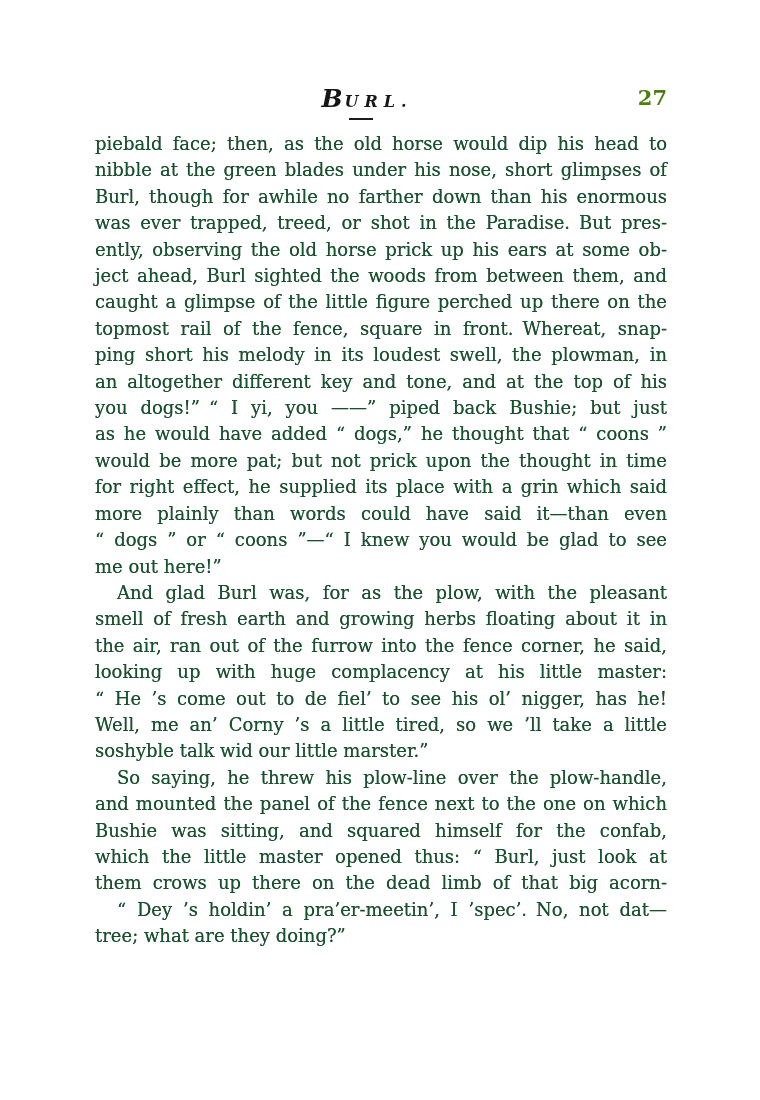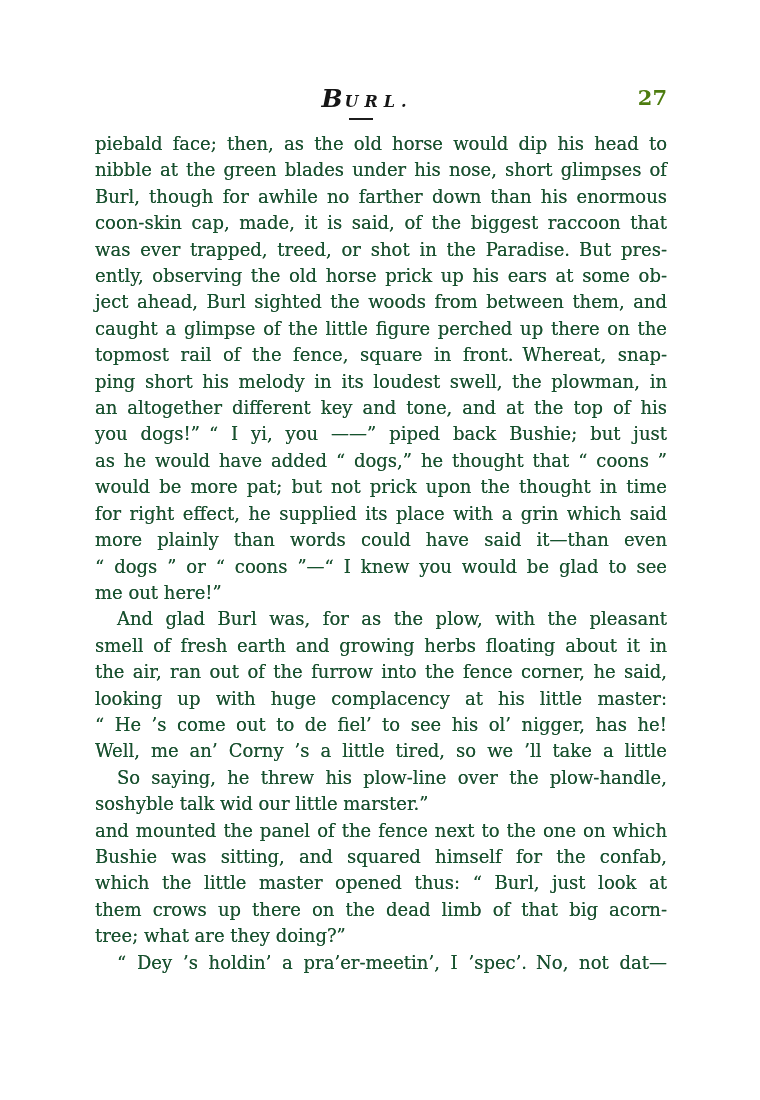--- a/index.html
+++ b/index.html
@@ -89,44 +89,43 @@
   <div class="running-header">
     <div class="head-title"><span class="head-initial">B</span><span class="head-rest">URL.</span></div>
     <div class="head-rule"></div>
     <div class="page-number">27</div>
   </div>
 
   <div class="text-block">
       <div class="line">piebald face; then, as the old horse would dip his head to</div>
       <div class="line">nibble at the green blades under his nose, short glimpses of</div>
       <div class="line">Burl, though for awhile no farther down than his enormous</div>
-      <div class="line">coon-skin cap, made, it is said, of the biggest raccoon that</div>
       <div class="line">was ever trapped, treed, or shot in the Paradise. But pres-</div>
       <div class="line">ently, observing the old horse prick up his ears at some ob-</div>
       <div class="line">ject ahead, Burl sighted the woods from between them, and</div>
       <div class="line">caught a glimpse of the little figure perched up there on the</div>
       <div class="line">topmost rail of the fence, square in front. Whereat, snap-</div>
       <div class="line">ping short his melody in its loudest swell, the plowman, in</div>
       <div class="line">an altogether different key and tone, and at the top of his</div>
       <div class="line">you dogs!” “ I yi, you ——” piped back Bushie; but just</div>
       <div class="line">as he would have added “ dogs,” he thought that “ coons ”</div>
       <div class="line">would be more pat; but not prick upon the thought in time</div>
       <div class="line">for right effect, he supplied its place with a grin which said</div>
       <div class="line">more plainly than words could have said it—than even</div>
       <div class="line">“ dogs ” or “ coons ”—“ I knew you would be glad to see</div>
       <div class="line no-just">me out here!”</div>
       <div class="line indent">And glad Burl was, for as the plow, with the pleasant</div>
       <div class="line">smell of fresh earth and growing herbs floating about it in</div>
       <div class="line">the air, ran out of the furrow into the fence corner, he said,</div>
       <div class="line">looking up with huge complacency at his little master:</div>
       <div class="line">“ He ’s come out to de fiel’ to see his ol’ nigger, has he!</div>
       <div class="line">Well, me an’ Corny ’s a little tired, so we ’ll take a little</div>
+      <div class="line no-just">soshyble talk wid our little marster.”</div>
       <div class="line indent">So saying, he threw his plow-line over the plow-handle,</div>
-      <div class="line no-just">soshyble talk wid our little marster.”</div>
       <div class="line">and mounted the panel of the fence next to the one on which</div>
       <div class="line">Bushie was sitting, and squared himself for the confab,</div>
       <div class="line">which the little master opened thus: “ Burl, just look at</div>
       <div class="line">them crows up there on the dead limb of that big acorn-</div>
+      <div class="line indent">“ Dey ’s holdin’ a pra’er-meetin’, I ’spec’. No, not dat—</div>
       <div class="line no-just">tree; what are they doing?”</div>
-      <div class="line indent">“ Dey ’s holdin’ a pra’er-meetin’, I ’spec’. No, not dat—</div>
     </div>
 
 </div>
 
 </body></html>

